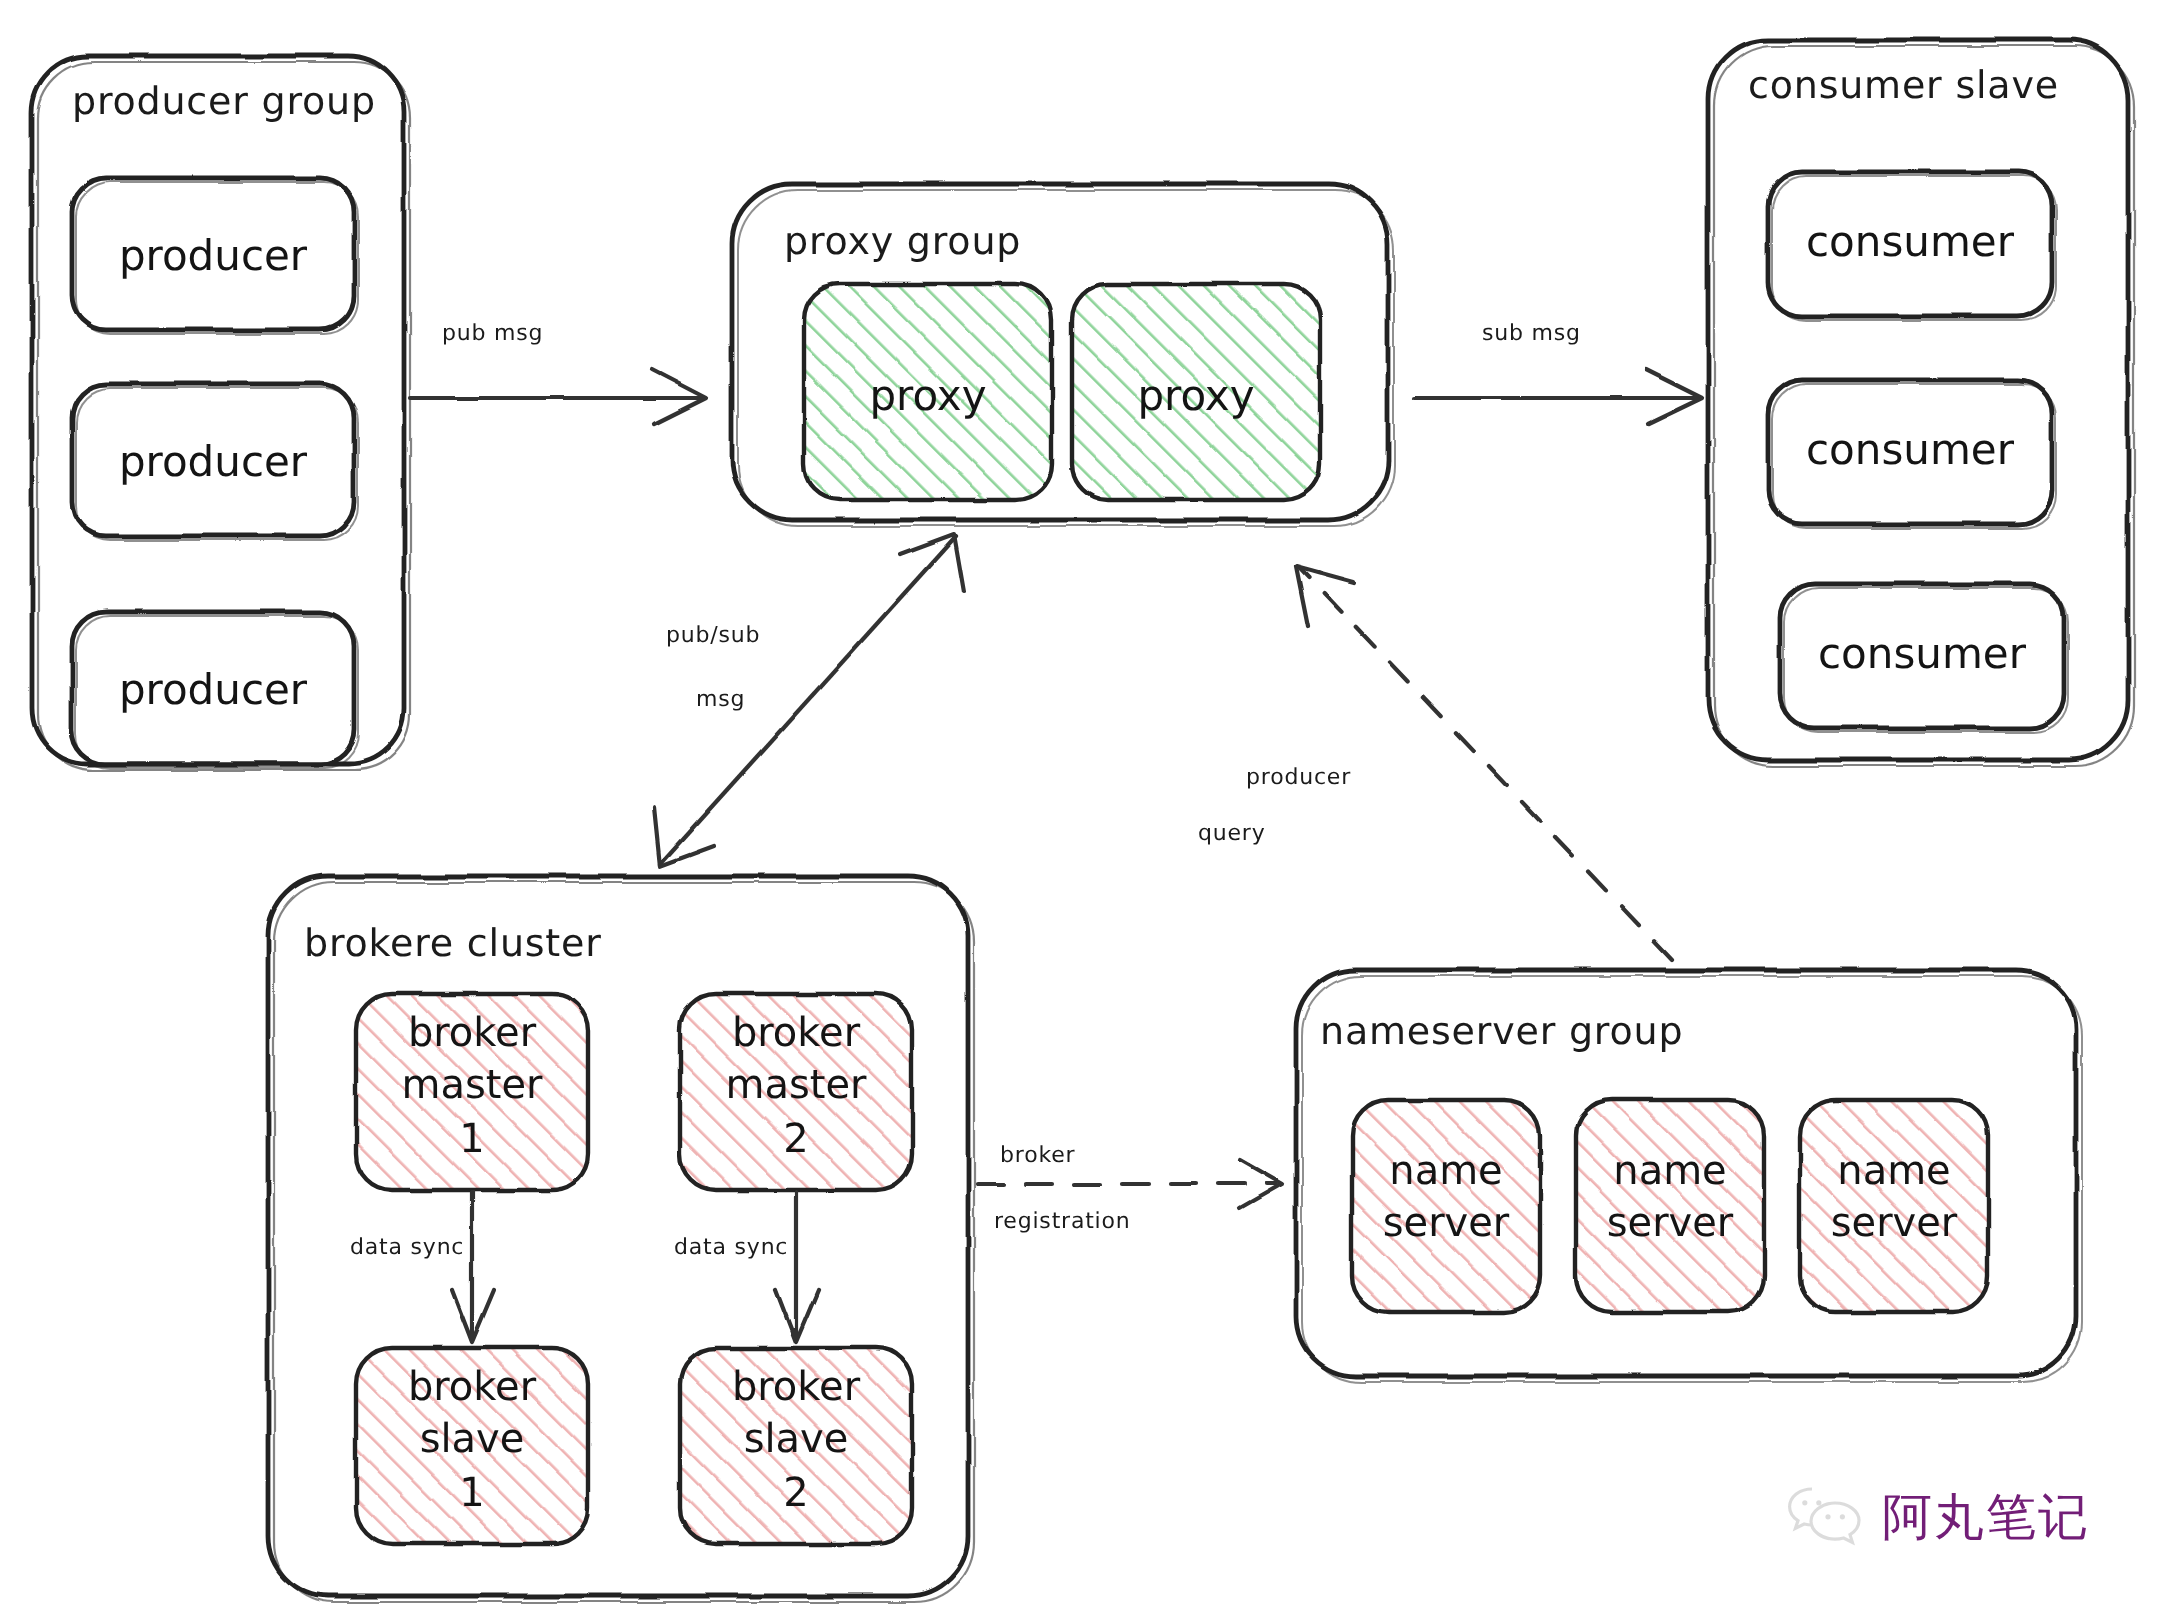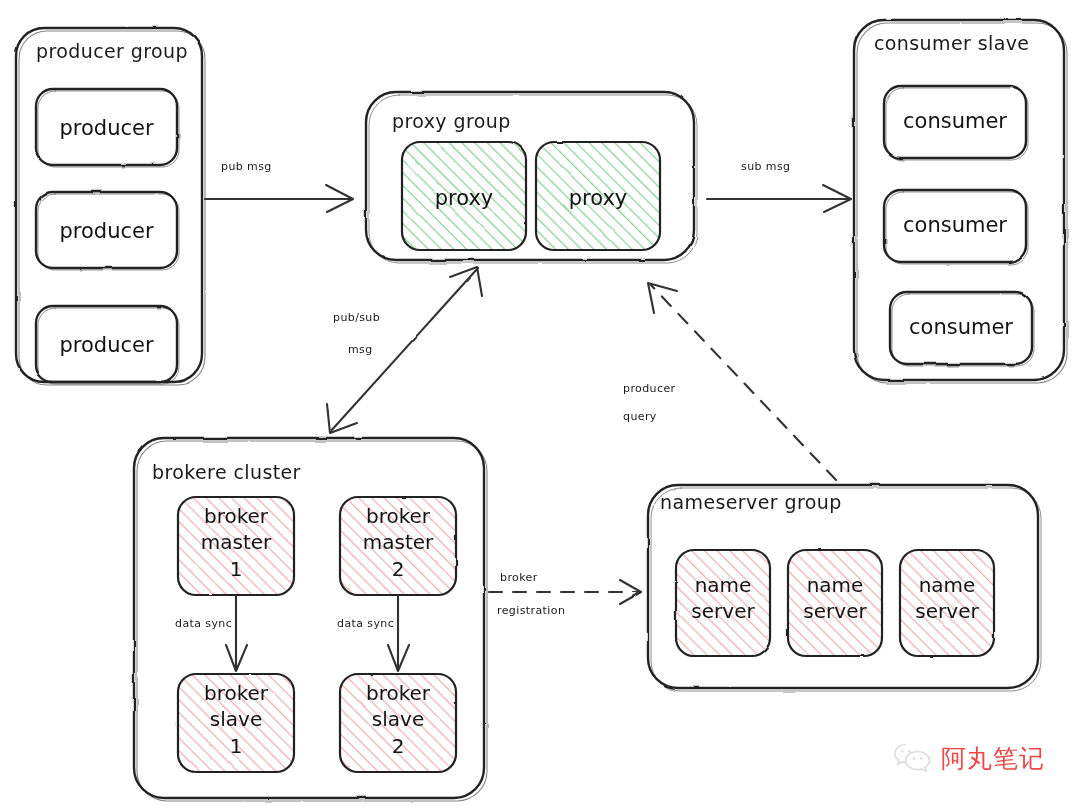--- a/index.html
+++ b/index.html
@@ -43,21 +43,21 @@
     position: absolute;
     left: 893px;
     top: 741px;
     display: flex;
     align-items: center;
     gap: 8px;
     opacity: 0.98;
   }
   #wm-text {
     font-size: 25px;
-    color: #ef4444;
+    color: #701a75;
     font-family: "DejaVu Sans", sans-serif;
     letter-spacing: 1px;
   }
 </style>
 </head>
 <body>
 
 <div id="canvas">
 
   <svg id="svg-layer" viewBox="0 0 1080 812" xmlns="http://www.w3.org/2000/svg">
@@ -229,36 +229,36 @@
   <div class="node-text" style="left:340px; top:503px; width:116px; font-size:20px;">broker
 master
 2</div>
   <div class="node-text" style="left:178px; top:680px; width:116px; font-size:20px;">broker
 slave
 1</div>
   <div class="node-text" style="left:340px; top:680px; width:116px; font-size:20px;">broker
 slave
 2</div>
 
-  <div class="lbl grp-title" style="left:660px; top:491px;">nameserver group</div>
+  <div class="lbl grp-title" style="left:660px; top:505px;">nameserver group</div>
   <div class="node-text" style="left:676px; top:572px; width:94px; font-size:20px;">name
 server</div>
   <div class="node-text" style="left:788px; top:572px; width:94px; font-size:20px;">name
 server</div>
   <div class="node-text" style="left:900px; top:572px; width:94px; font-size:20px;">name
 server</div>
 
   <div class="lbl edge-lbl" style="left:221px; top:160px;">pub msg</div>
   <div class="lbl edge-lbl" style="left:741px; top:160px;">sub msg</div>
 
   <div class="lbl edge-lbl" style="left:333px; top:311px;">pub/sub</div>
   <div class="lbl edge-lbl" style="left:348px; top:343px;">msg</div>
 
   <div class="lbl edge-lbl" style="left:623px; top:382px;">producer</div>
-  <div class="lbl edge-lbl" style="left:623px; top:410px;">query</div>
+  <div class="lbl edge-lbl" style="left:599px; top:410px;">query</div>
 
   <div class="lbl edge-lbl" style="left:500px; top:571px;">broker</div>
   <div class="lbl edge-lbl" style="left:497px; top:604px;">registration</div>
 
   <div class="lbl edge-lbl" style="left:175px; top:617px;">data sync</div>
   <div class="lbl edge-lbl" style="left:337px; top:617px;">data sync</div>
 
   <div id="watermark">
     <svg width="40" height="34" viewBox="0 0 40 34">
       <g fill="none" stroke="#dcdcdc" stroke-width="1.6">

